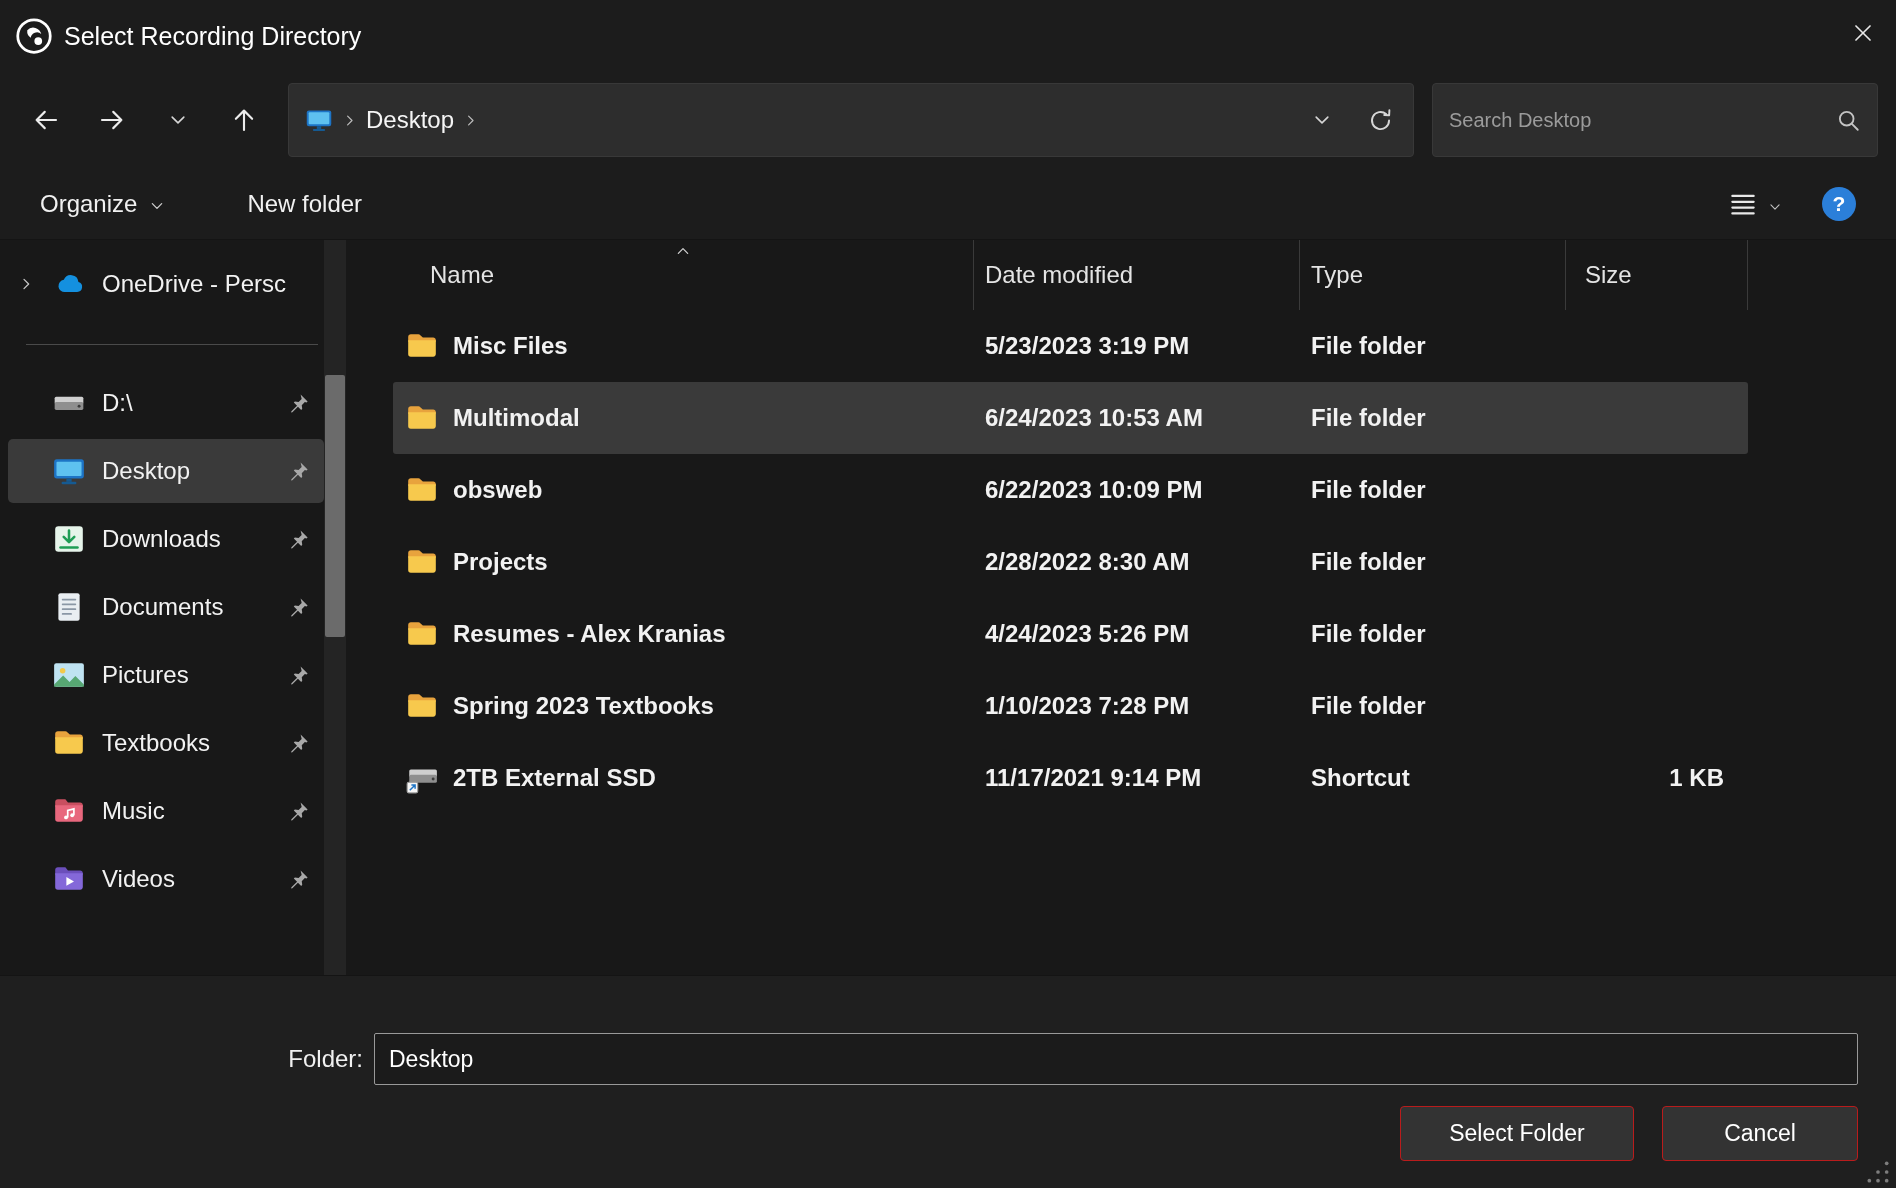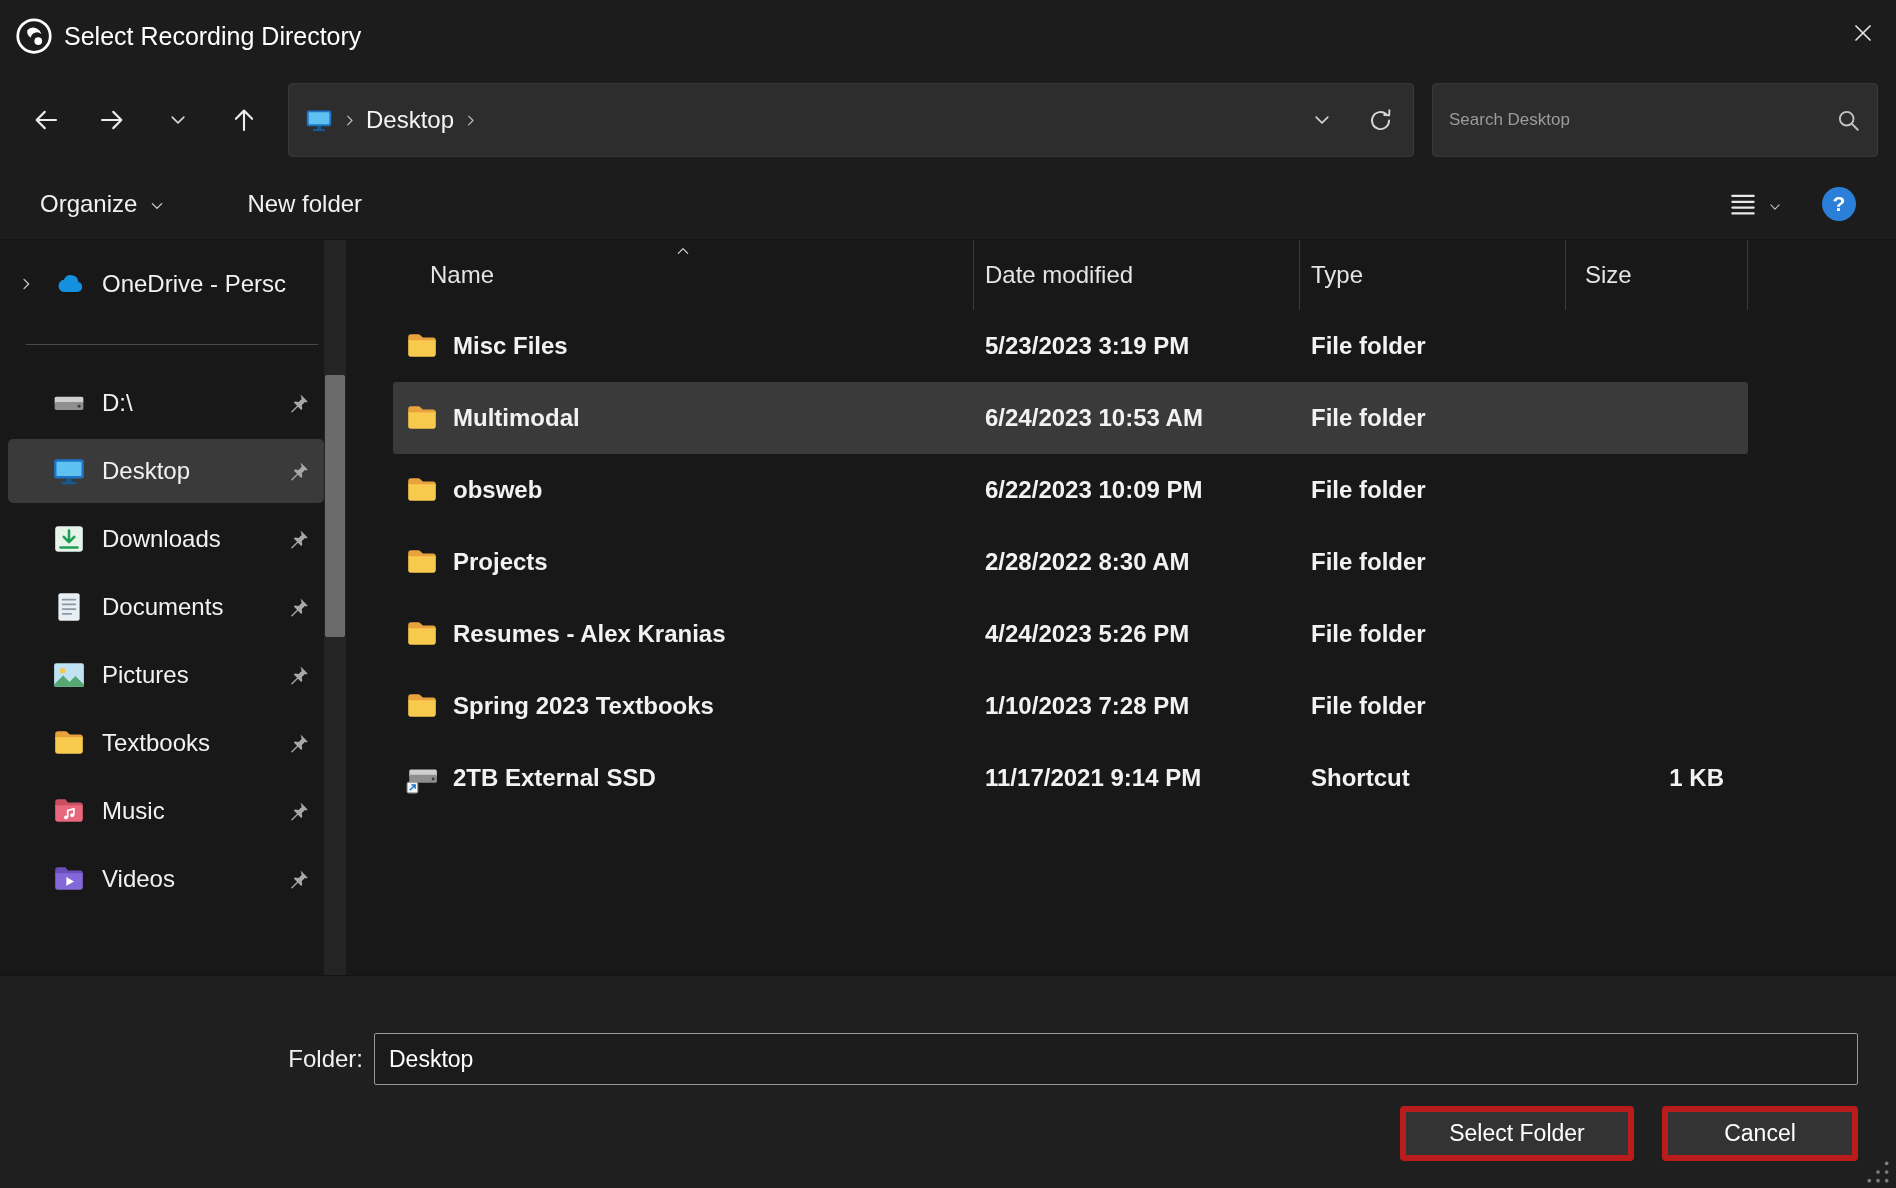--- a/index.html
+++ b/index.html
@@ -31,21 +31,21 @@
   .nav-ic-sm{width:20px;height:20px;color:#d6d6d6;}
   .addressbar{margin-left:18px;width:1126px;height:74px;background:var(--field-bg,#2d2d2d);border:1px solid #383838;border-radius:4px;display:flex;align-items:center;padding:0 4px 0 16px;}
   .crumb-icon{width:28px;height:28px;}
   .crumb-sep{width:15px;height:15px;color:#bdbdbd;margin:0 9px;}
   .crumb{font-size:24px;color:#f5f5f5;}
   .addr-spacer{flex:1;}
   .addr-btn{width:58px;height:60px;background:none;border:none;color:#d6d6d6;display:flex;align-items:center;justify-content:center;border-radius:4px;}
   .addr-ic-sm{width:20px;height:20px;}
   .addr-ic{width:27px;height:27px;}
   .searchbox{margin-left:18px;width:446px;height:74px;background:var(--field-bg,#2d2d2d);border:1px solid #383838;border-radius:4px;display:flex;align-items:center;padding:0 16px;}
-  .searchbox input{flex:1;min-width:0;background:transparent;border:none;outline:none;color:#eeeeee;font-size:17px;font-family:inherit;}
+  .searchbox input{flex:1;min-width:0;background:transparent;border:none;outline:none;color:#eeeeee;font-size:20px;font-family:inherit;}
   .searchbox input::placeholder{color:var(--text-muted,#9b9b9b);}
   .search-ic{width:26px;height:26px;color:#c4c4c4;margin-left:10px;}
 
   
   .commandbar{height:72px;flex:none;display:flex;align-items:center;padding:0 28px;border-bottom:1px solid #141414;}
   .cmd-btn{background:none;border:none;color:#f1f1f1;font-size:24px;font-family:inherit;display:flex;align-items:center;gap:12px;padding:8px 12px;border-radius:4px;}
   .newfolder-btn{margin-left:58px;}
   .sm-caret{width:16px;height:16px;color:#cfcfcf;margin-top:4px;}
   .cmd-right{margin-left:auto;display:flex;align-items:center;gap:40px;}
   .view-btn{background:none;border:none;color:#e8e8e8;display:flex;align-items:center;gap:10px;}
@@ -79,21 +79,21 @@
   .cell{font-size:24px;color:#f2f2f2;padding-left:11px;white-space:nowrap;overflow:hidden;}
   .c-name{display:flex;align-items:center;gap:14px;padding-left:12px;}
   .row-icon{width:34px;height:34px;flex:none;}
   .row-name{white-space:nowrap;overflow:hidden;}
   .c-size{text-align:right;padding-right:24px;padding-left:0;}
 
   
   .footer{height:213px;flex:none;background:var(--footer-bg,#1f1f1f);position:relative;border-top:1px solid #141414;}
   .folder-label{position:absolute;left:230px;top:57px;width:133px;height:52px;display:flex;align-items:center;justify-content:flex-end;font-size:24px;color:#f0f0f0;}
   .folder-input{position:absolute;left:374px;top:57px;width:1484px;height:52px;background:#1b1b1b;border:1px solid var(--border-light,#999999);border-radius:2px;color:#fff;font-size:23px;padding:0 14px;font-family:inherit;outline:none;}
-  .btn{position:absolute;top:130px;height:55px;background:#333333;border:6px solid #b91c1c;border-radius:4px;color:#ffffff;font-size:23px;font-family:inherit;}
+  .btn{position:absolute;top:130px;height:55px;background:#333333;border:1px solid #b91c1c;border-radius:4px;color:#ffffff;font-size:23px;font-family:inherit;}
   .select-btn{left:1400px;width:234px;}
   .cancel-btn{left:1662px;width:196px;}
   .resize-grip{position:absolute;right:5px;bottom:3px;width:26px;height:26px;color:#7e7e7e;}
 </style>
 </head>
 <body>
 
 <div class="window">
 
   <header class="titlebar">

